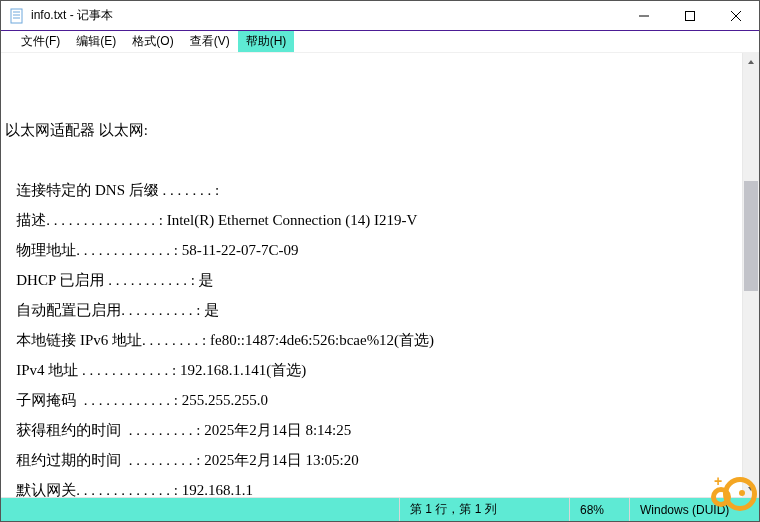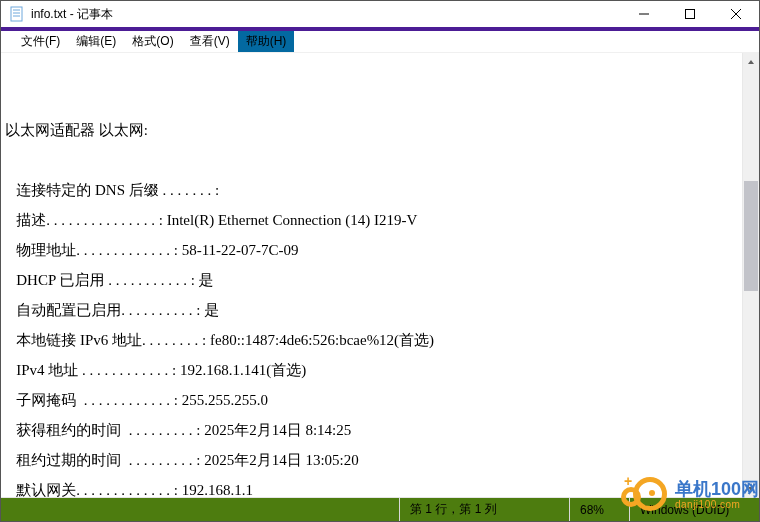--- a/index.html
+++ b/index.html
@@ -16,21 +16,21 @@
     position: relative;
     overflow: hidden;
   }
 
   
   .titlebar {
     height: 30px;
     display: flex;
     align-items: center;
     background: #fff;
-    border-bottom: 4px solid #4c1d95;
+    border-bottom: 1px solid #4c1d95;
   }
   .title-icon {
     width: 16px; height: 16px;
     margin: 0 6px 0 8px;
     display: inline-flex;
   }
   .title-text { font-size: 12px; color: #000; }
   .win-controls { margin-left: auto; display: flex; height: 100%; }
   .win-btn {
     width: 46px; height: 100%;
@@ -49,21 +49,21 @@
     border-bottom: 1px solid #f0f0f0;
     padding-left: 12px;
   }
   .menu-item {
     padding: 0 8px;
     font-size: 12px;
     display: flex;
     align-items: center;
     color: #000;
   }
-  .menu-item.active { background: #0369a1; }
+  .menu-item.active { background: #5eead4; }
 
   
   .editor-wrap {
     flex: 1;
     display: flex;
     overflow: hidden;
     position: relative;
   }
   .editor {
     flex: 1;
@@ -96,21 +96,21 @@
     left: 1px; right: 1px;
     top: 128px;
     height: 110px;
     background: #c2c3c9;
   }
 
   
   .statusbar {
     height: 24px;
     border-top: 1px solid #e5e5e5;
-    background: #4d7c0f;
+    background: #5eead4;
     display: flex;
     align-items: center;
     font-size: 12px;
     color: #000;
   }
   .status-cell {
     padding: 0 10px;
     height: 100%;
     display: flex; align-items: center;
     border-left: 1px solid #d8d8d8;
@@ -237,17 +237,13 @@
   <div class="status-cell" style="width:130px">Windows (DUID)</div>
 </div>
 
 <div class="watermark">
   <div class="wm-logo">
     <span class="wm-plus">+</span>
     <span class="wm-ring small"></span>
     <span class="wm-ring big"></span>
     <span class="wm-dot d1"></span>
   </div>
-  <div class="wm-text">
-    <span class="cn">单机100网</span>
-    <span class="en">danji100.com</span>
-  </div>
 </div>
 
 </body></html>

